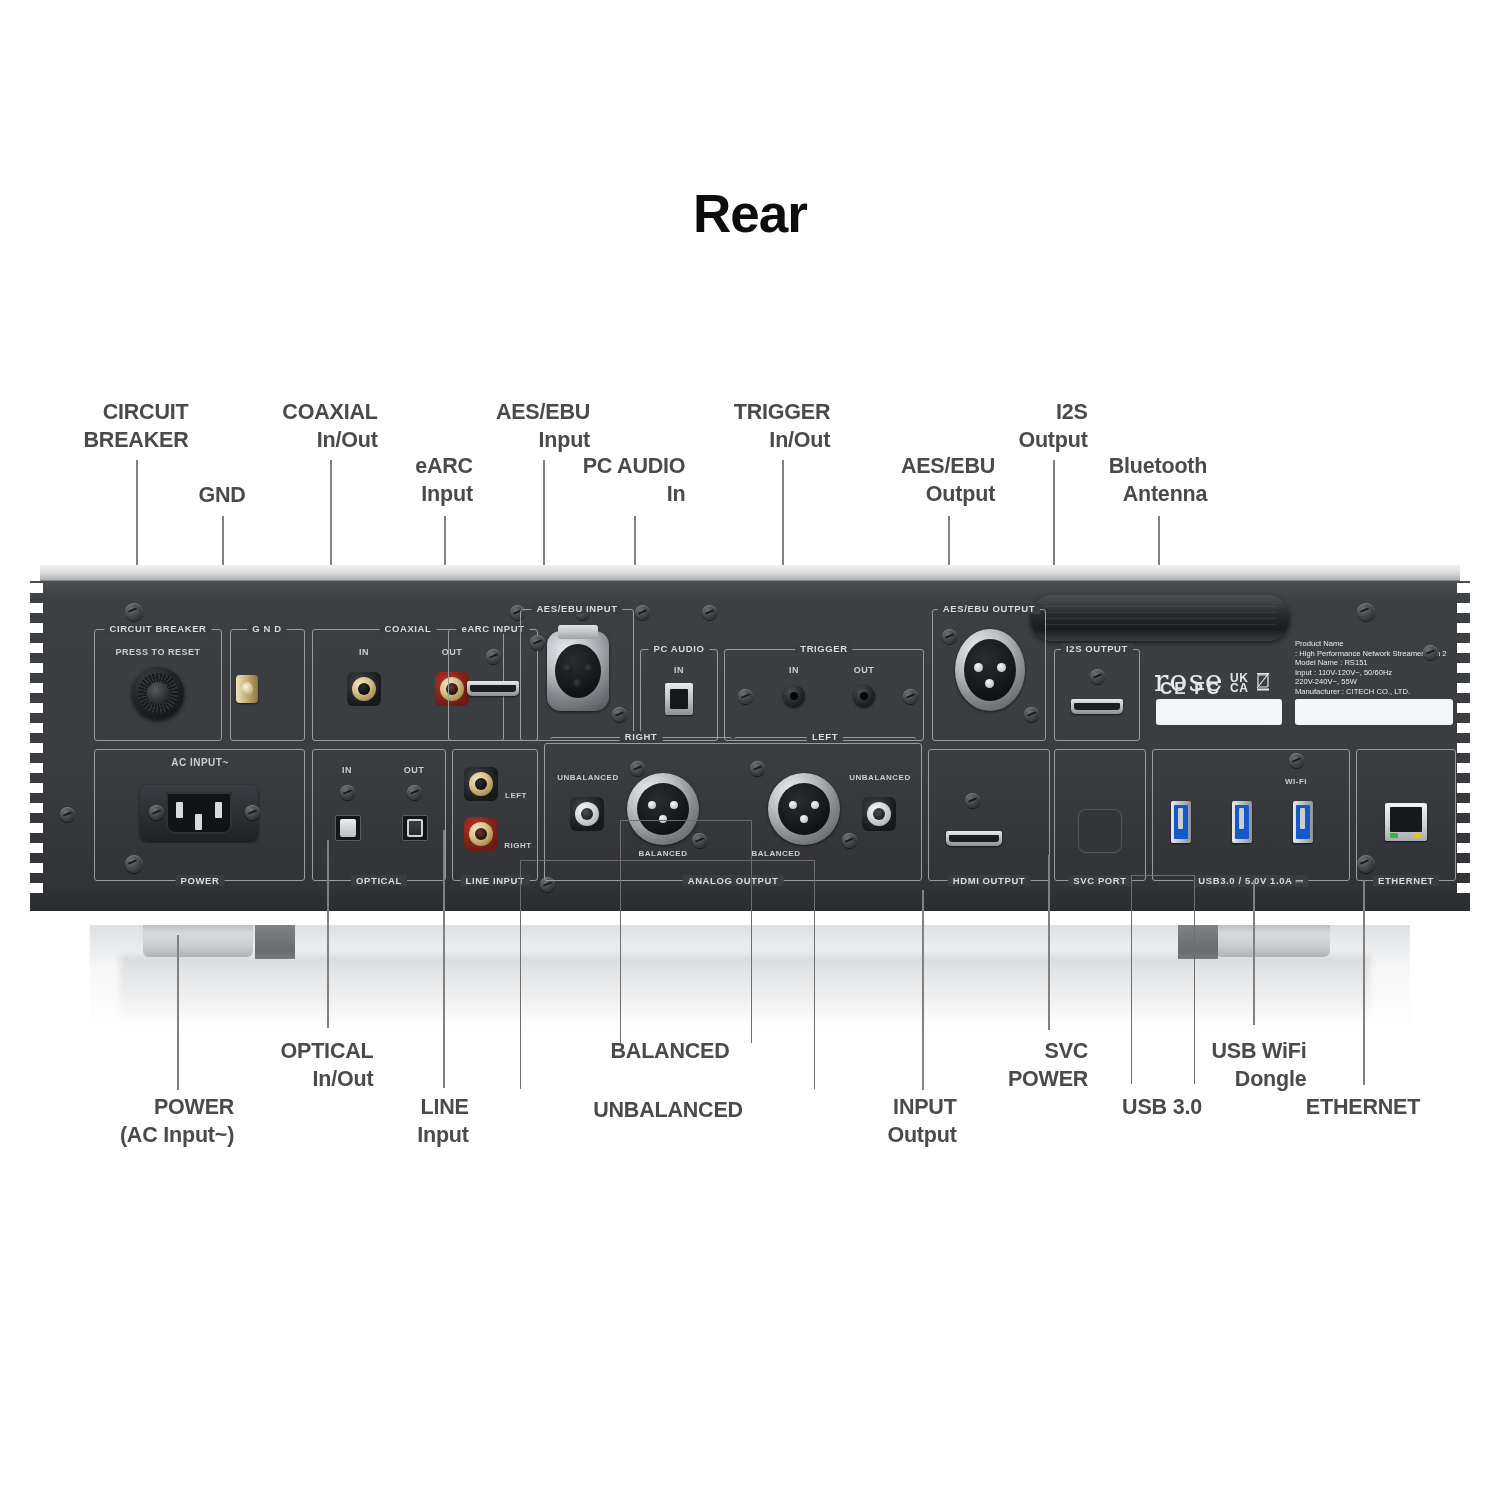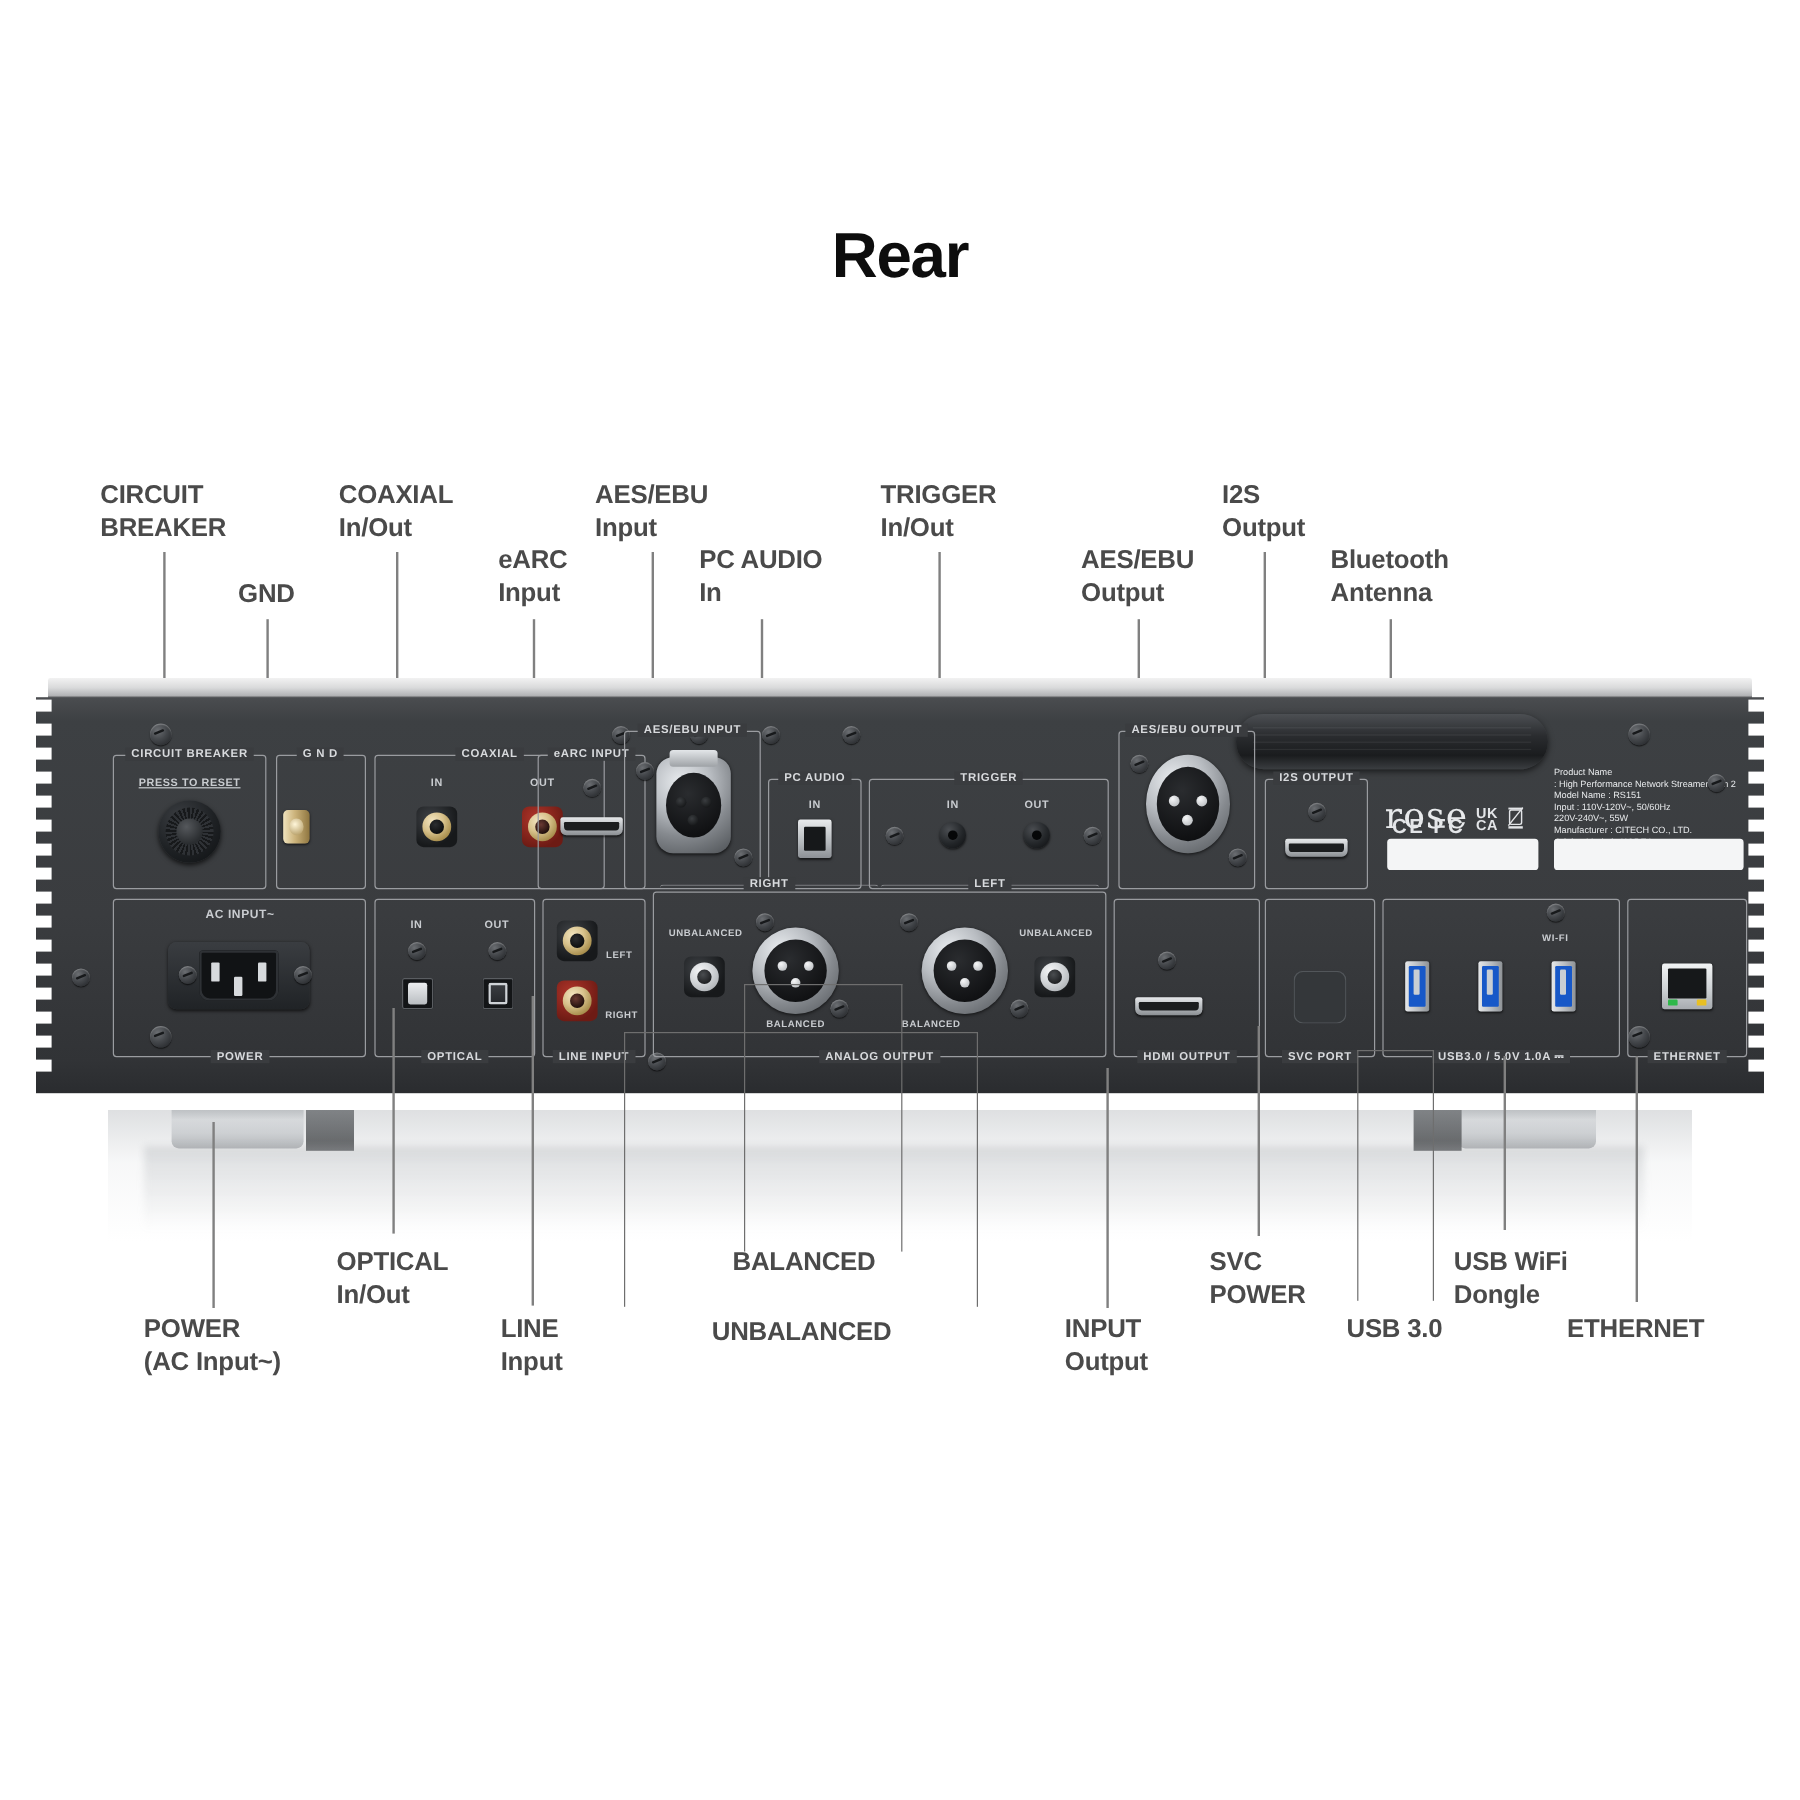--- a/index.html
+++ b/index.html
@@ -13,21 +13,21 @@
 
   
   .title{
     position:absolute;left:0;top:183px;width:1500px;text-align:center;
     font-size:53px;font-weight:bold;color:#0d0d0d;letter-spacing:-1px;
   }
 
   
   .callout{
     position:absolute;color:#4a4a4a;font-size:21.5px;font-weight:bold;
-    line-height:28px;text-align:left;white-space:pre-line;
+    line-height:28px;text-align:right;white-space:pre-line;
     transform:translateX(-50%);letter-spacing:-0.2px;
   }
   .lead{position:absolute;background:#808080;width:1.6px;}
   .bracket{position:absolute;border:1.6px solid #6e6e6e;border-bottom:none;}
 
   
   #device{position:absolute;left:30px;top:565px;width:1440px;height:360px;}
   .topbar{
     position:absolute;left:10px;top:0;width:1420px;height:18px;
     background:linear-gradient(180deg,#f2f2f2 0%,#d9dadb 45%,#b9babc 75%,#9a9b9d 100%);
@@ -365,21 +365,21 @@
     <div class="screw" style="position:absolute;left:480px;top:40px;"></div>
     <div class="screw" style="position:absolute;left:545px;top:40px;"></div>
     <div class="screw" style="position:absolute;left:605px;top:40px;"></div>
     <div class="screw" style="position:absolute;left:672px;top:40px;"></div>
     <div class="screw" style="position:absolute;left:510px;top:312px;"></div>
 
     <div class="inner">
 
       <div class="grp" style="left:42px;top:42px;width:128px;height:112px;"></div>
       <div class="grpname" style="left:106px;top:36px;">CIRCUIT BREAKER</div>
-      <div class="sub" style="left:106px;top:60px;text-decoration:underline;">PRESS TO RESET</div>
+      <div class="sub" style="left:106px;top:60px;">PRESS TO RESET</div>
       <div class="breaker" style="left:80px;top:80px;">
         <div class="knurl"></div>
           <div class="cap"></div>
       </div>
 
       <div class="grp" style="left:178px;top:42px;width:75px;height:112px;"></div>
       <div class="grpname" style="left:215px;top:36px;">G N D</div>
       <div class="gnd" style="left:184px;top:88px;"></div>
 
       <div class="grp" style="left:260px;top:42px;width:192px;height:112px;"></div>

